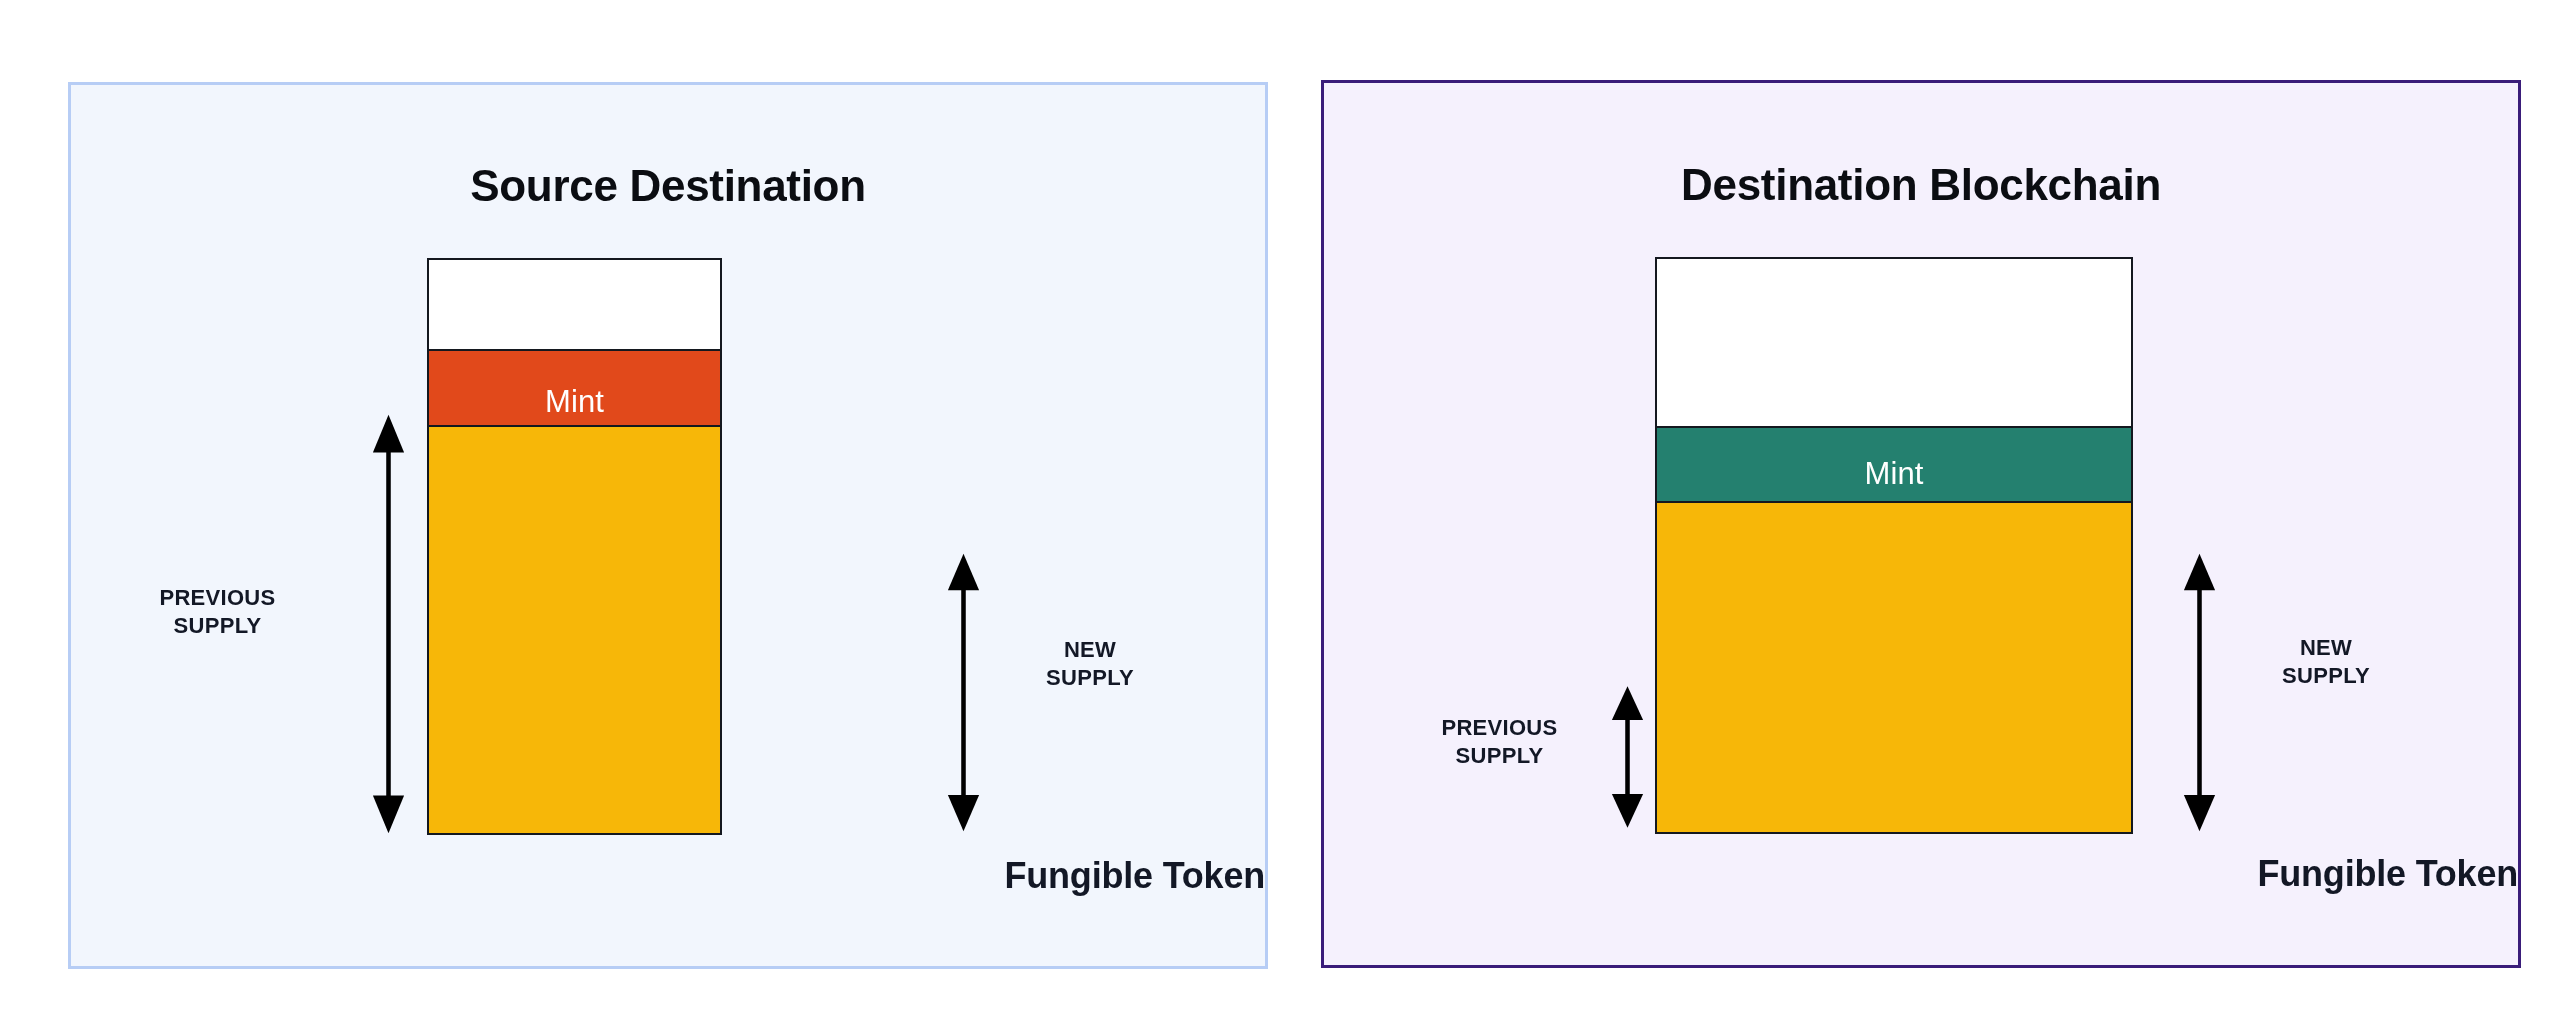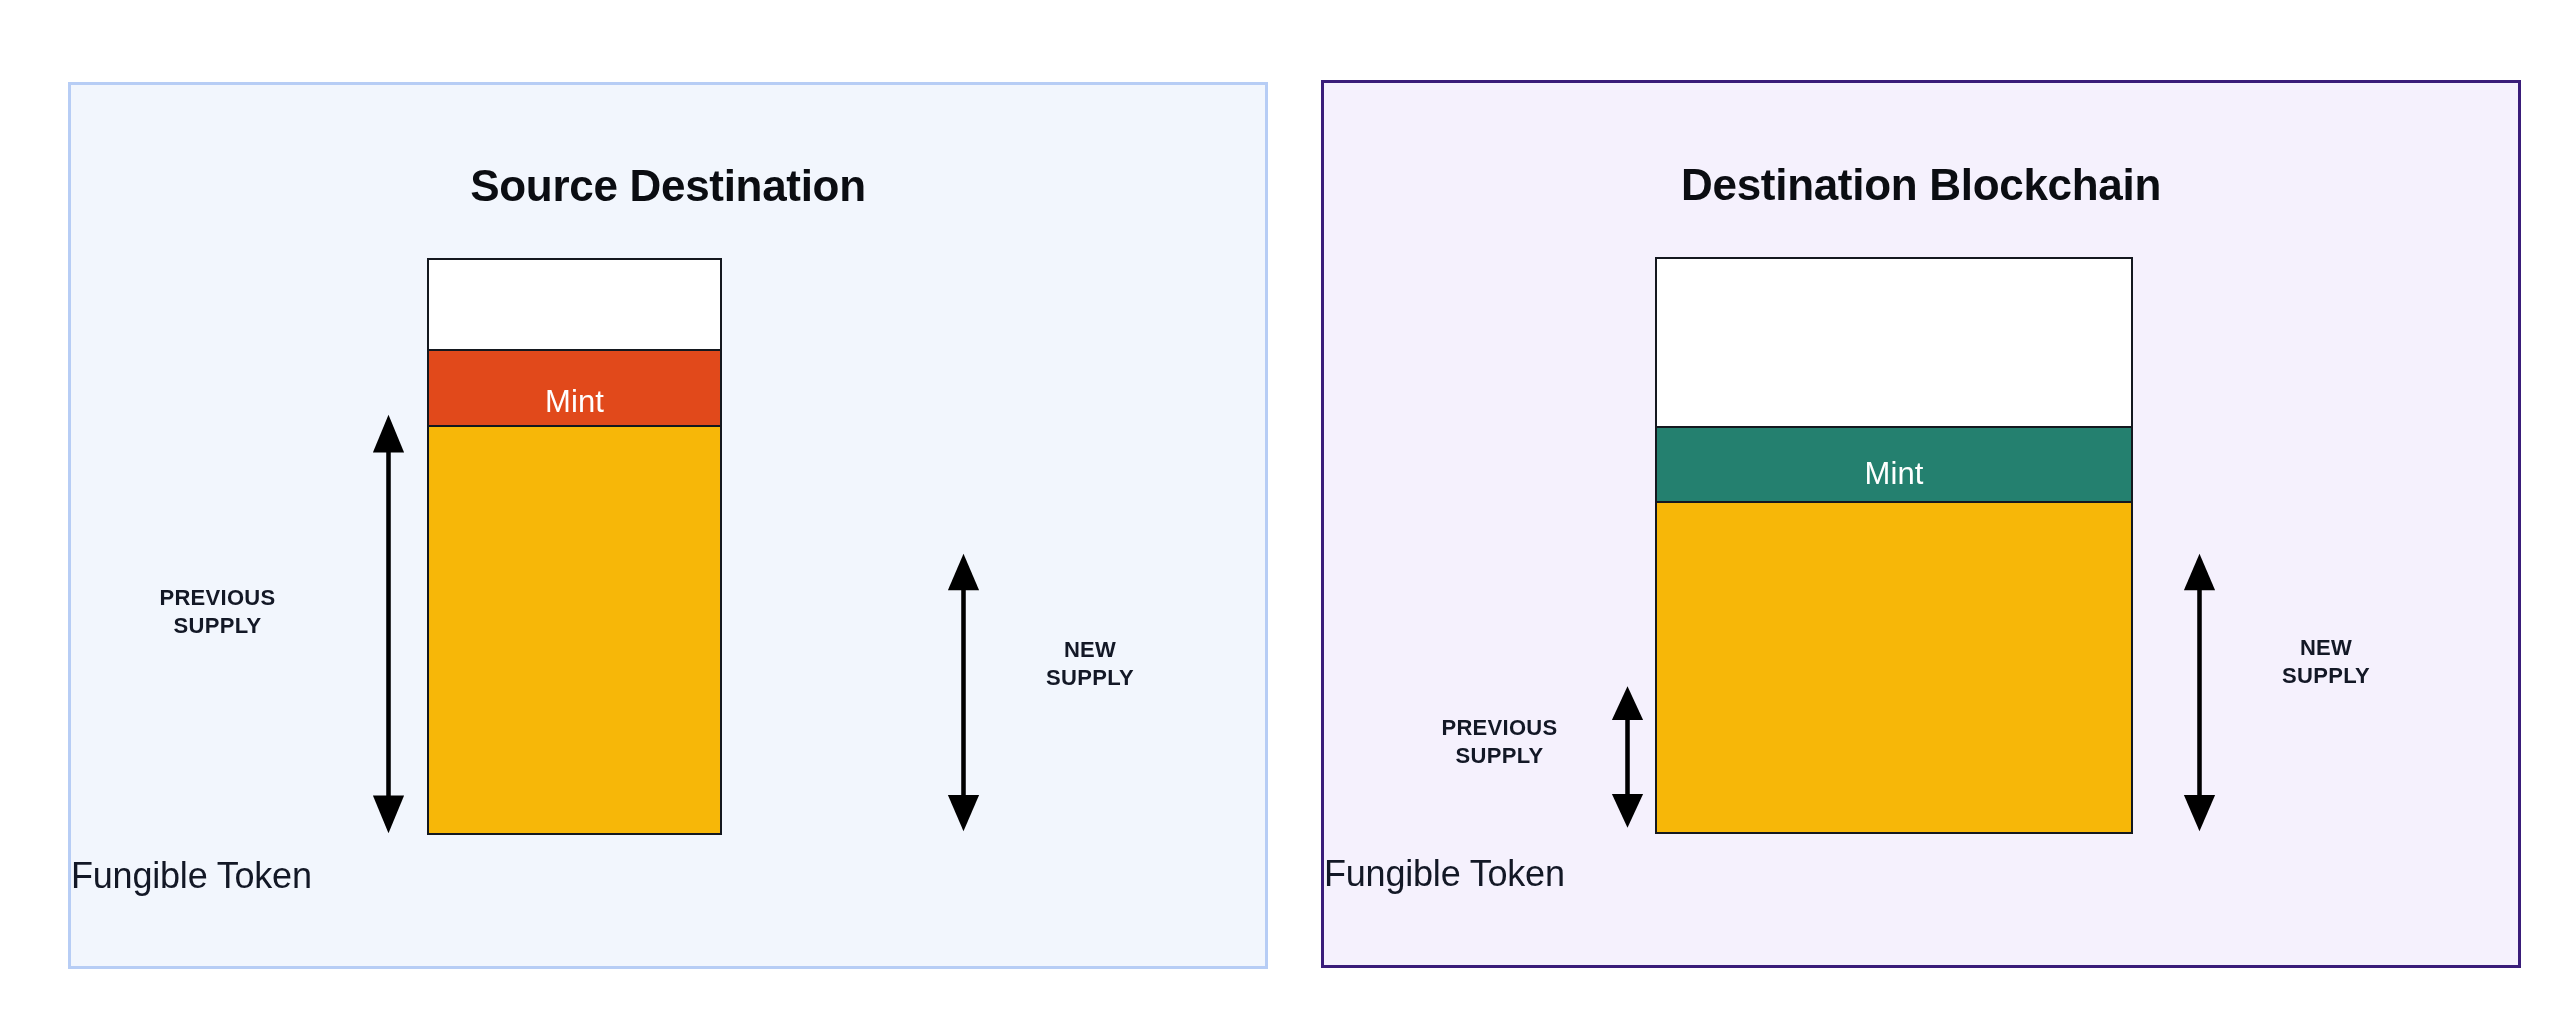--- a/index.html
+++ b/index.html
@@ -58,23 +58,23 @@
     white-space: nowrap;
   }
   .panel-source .panel-title { top: 39px; }
   .panel-destination .panel-title { top: 40px; }
 
   
   .token-caption {
     position: absolute;
     left: 0;
     right: 0;
-    text-align: left;
+    text-align: right;
     font-size: 36px;
-    font-weight: 400;
+    font-weight: 700;
     letter-spacing: -0.2px;
     color: #131826;
     white-space: nowrap;
   }
   .panel-source .token-caption { top: 770px; }
   .panel-destination .token-caption { top: 770px; }
 
   
   .supply-bar {
     position: absolute;

